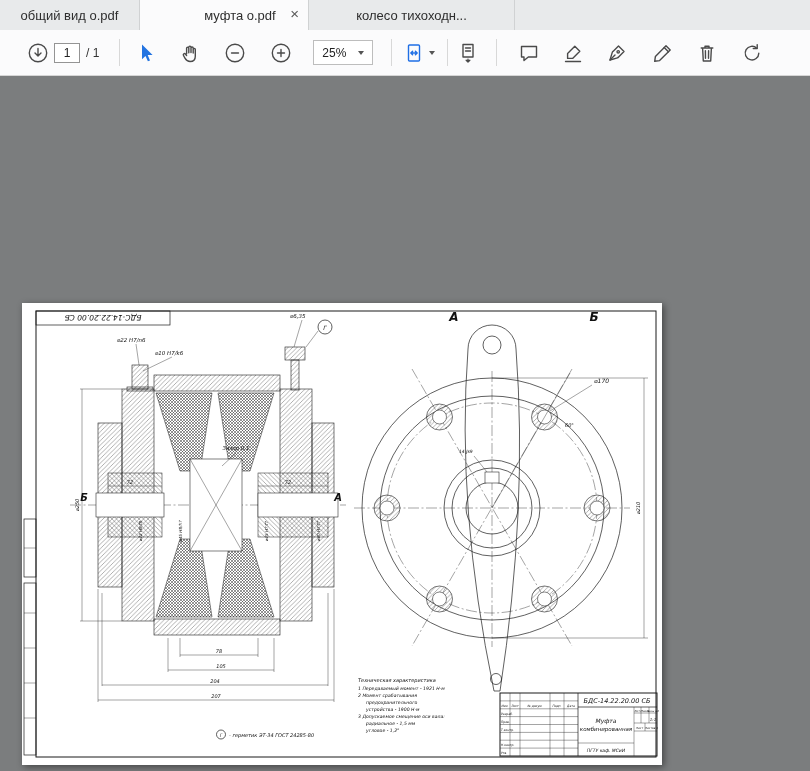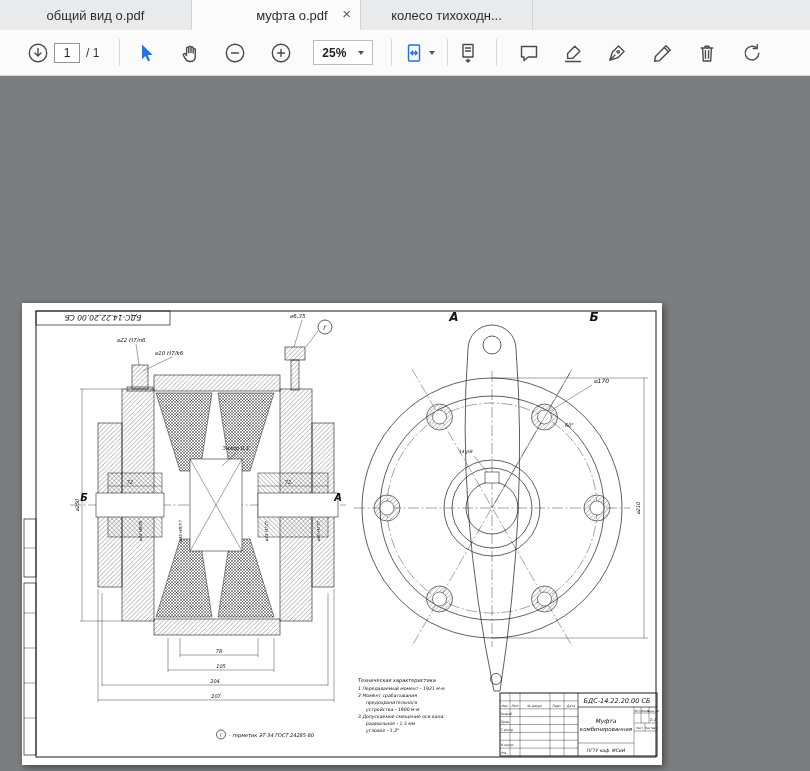--- a/index.html
+++ b/index.html
@@ -12,49 +12,49 @@
   .tab .lbl{padding:0 14px;}
   
   .toolbar{display:flex;align-items:center;height:46px;background:#fbfbfc;border-bottom:1px solid #d6d6d6;box-sizing:border-box;}
   .tb-item{display:flex;align-items:center;flex:none;}
   .icon{width:24px;height:24px;stroke:#4a4a4a;stroke-width:1.4;fill:none;stroke-linecap:round;stroke-linejoin:round;}
   .icon.blue{stroke:#1f6fe5;}
   .sep{width:1px;height:27px;background:#d8d8d8;}
   .caret{width:0;height:0;border-left:3.5px solid transparent;border-right:3.5px solid transparent;border-top:4.5px solid #555;}
   .pageinput{width:24px;height:18px;border:1px solid #949494;text-align:center;font-size:12px;padding:0;font-family:"Liberation Sans",sans-serif;color:#222;background:#fff;}
   .pagetotal{font-size:12px;color:#333;}
-  .zoombox{display:flex;align-items:center;gap:12px;border:1px solid #bdbdbd;background:#fff;height:25px;padding:0 8px;font-size:12px;color:#222;box-sizing:border-box;font-weight:bold;}
+  .zoombox{display:flex;align-items:center;gap:12px;border:1px solid #bdbdbd;background:#fff;height:25px;padding:0 8px;font-size:12px;color:#222;box-sizing:border-box;}
   
   .viewer{position:relative;height:695px;background:#7b7d7e;overflow:hidden;}
   .page{position:absolute;left:22px;top:227px;width:640px;height:462px;background:#fff;box-shadow:2px 2px 7px rgba(0,0,0,.45);}
   
   svg.dwg text{font-family:"DejaVu Sans",sans-serif;font-style:italic;fill:#111;}
   .s{stroke:#1b1b1b;stroke-width:.7;fill:none;}
   .s1{stroke:#1b1b1b;stroke-width:1;fill:none;}
   .f45{fill:url(#h45);stroke:#1b1b1b;stroke-width:.6;}
   .f135{fill:url(#h135);stroke:#1b1b1b;stroke-width:.5;}
   .fx{fill:url(#xh);stroke:#1b1b1b;stroke-width:.5;}
   .w{fill:#fff;stroke:#1b1b1b;stroke-width:.55;}
   .cl{stroke:#1b1b1b;stroke-width:.4;fill:none;stroke-dasharray:11 2.5 2 2.5;}
   .dim{stroke:#1b1b1b;stroke-width:.4;fill:none;}
 </style>
 </head>
 <body>
 
 <div class="app">
 
   <div class="tabbar">
-    <div class="tab" style="width:192px">
+    <div class="tab" style="width:140px">
       <span class="lbl">общий вид o.pdf</span>
     </div>
     <div class="tab active" style="width:169px">
       <span class="lbl">муфта o.pdf</span>
       <span class="close">×</span>
     </div>
-    <div class="tab" style="width:172px">
+    <div class="tab" style="width:206px">
       <span class="lbl">колесо тихоходн...</span>
     </div>
   </div>
 
   <div class="toolbar">
     <span class="tb-item" style="margin-left:26px">
       <svg class="icon" viewBox="0 0 24 24">
           <circle cx="12" cy="12" r="8.7"></circle>
           <path d="M12 7.5v7M9 12l3 3 3-3"></path>
         </svg>

